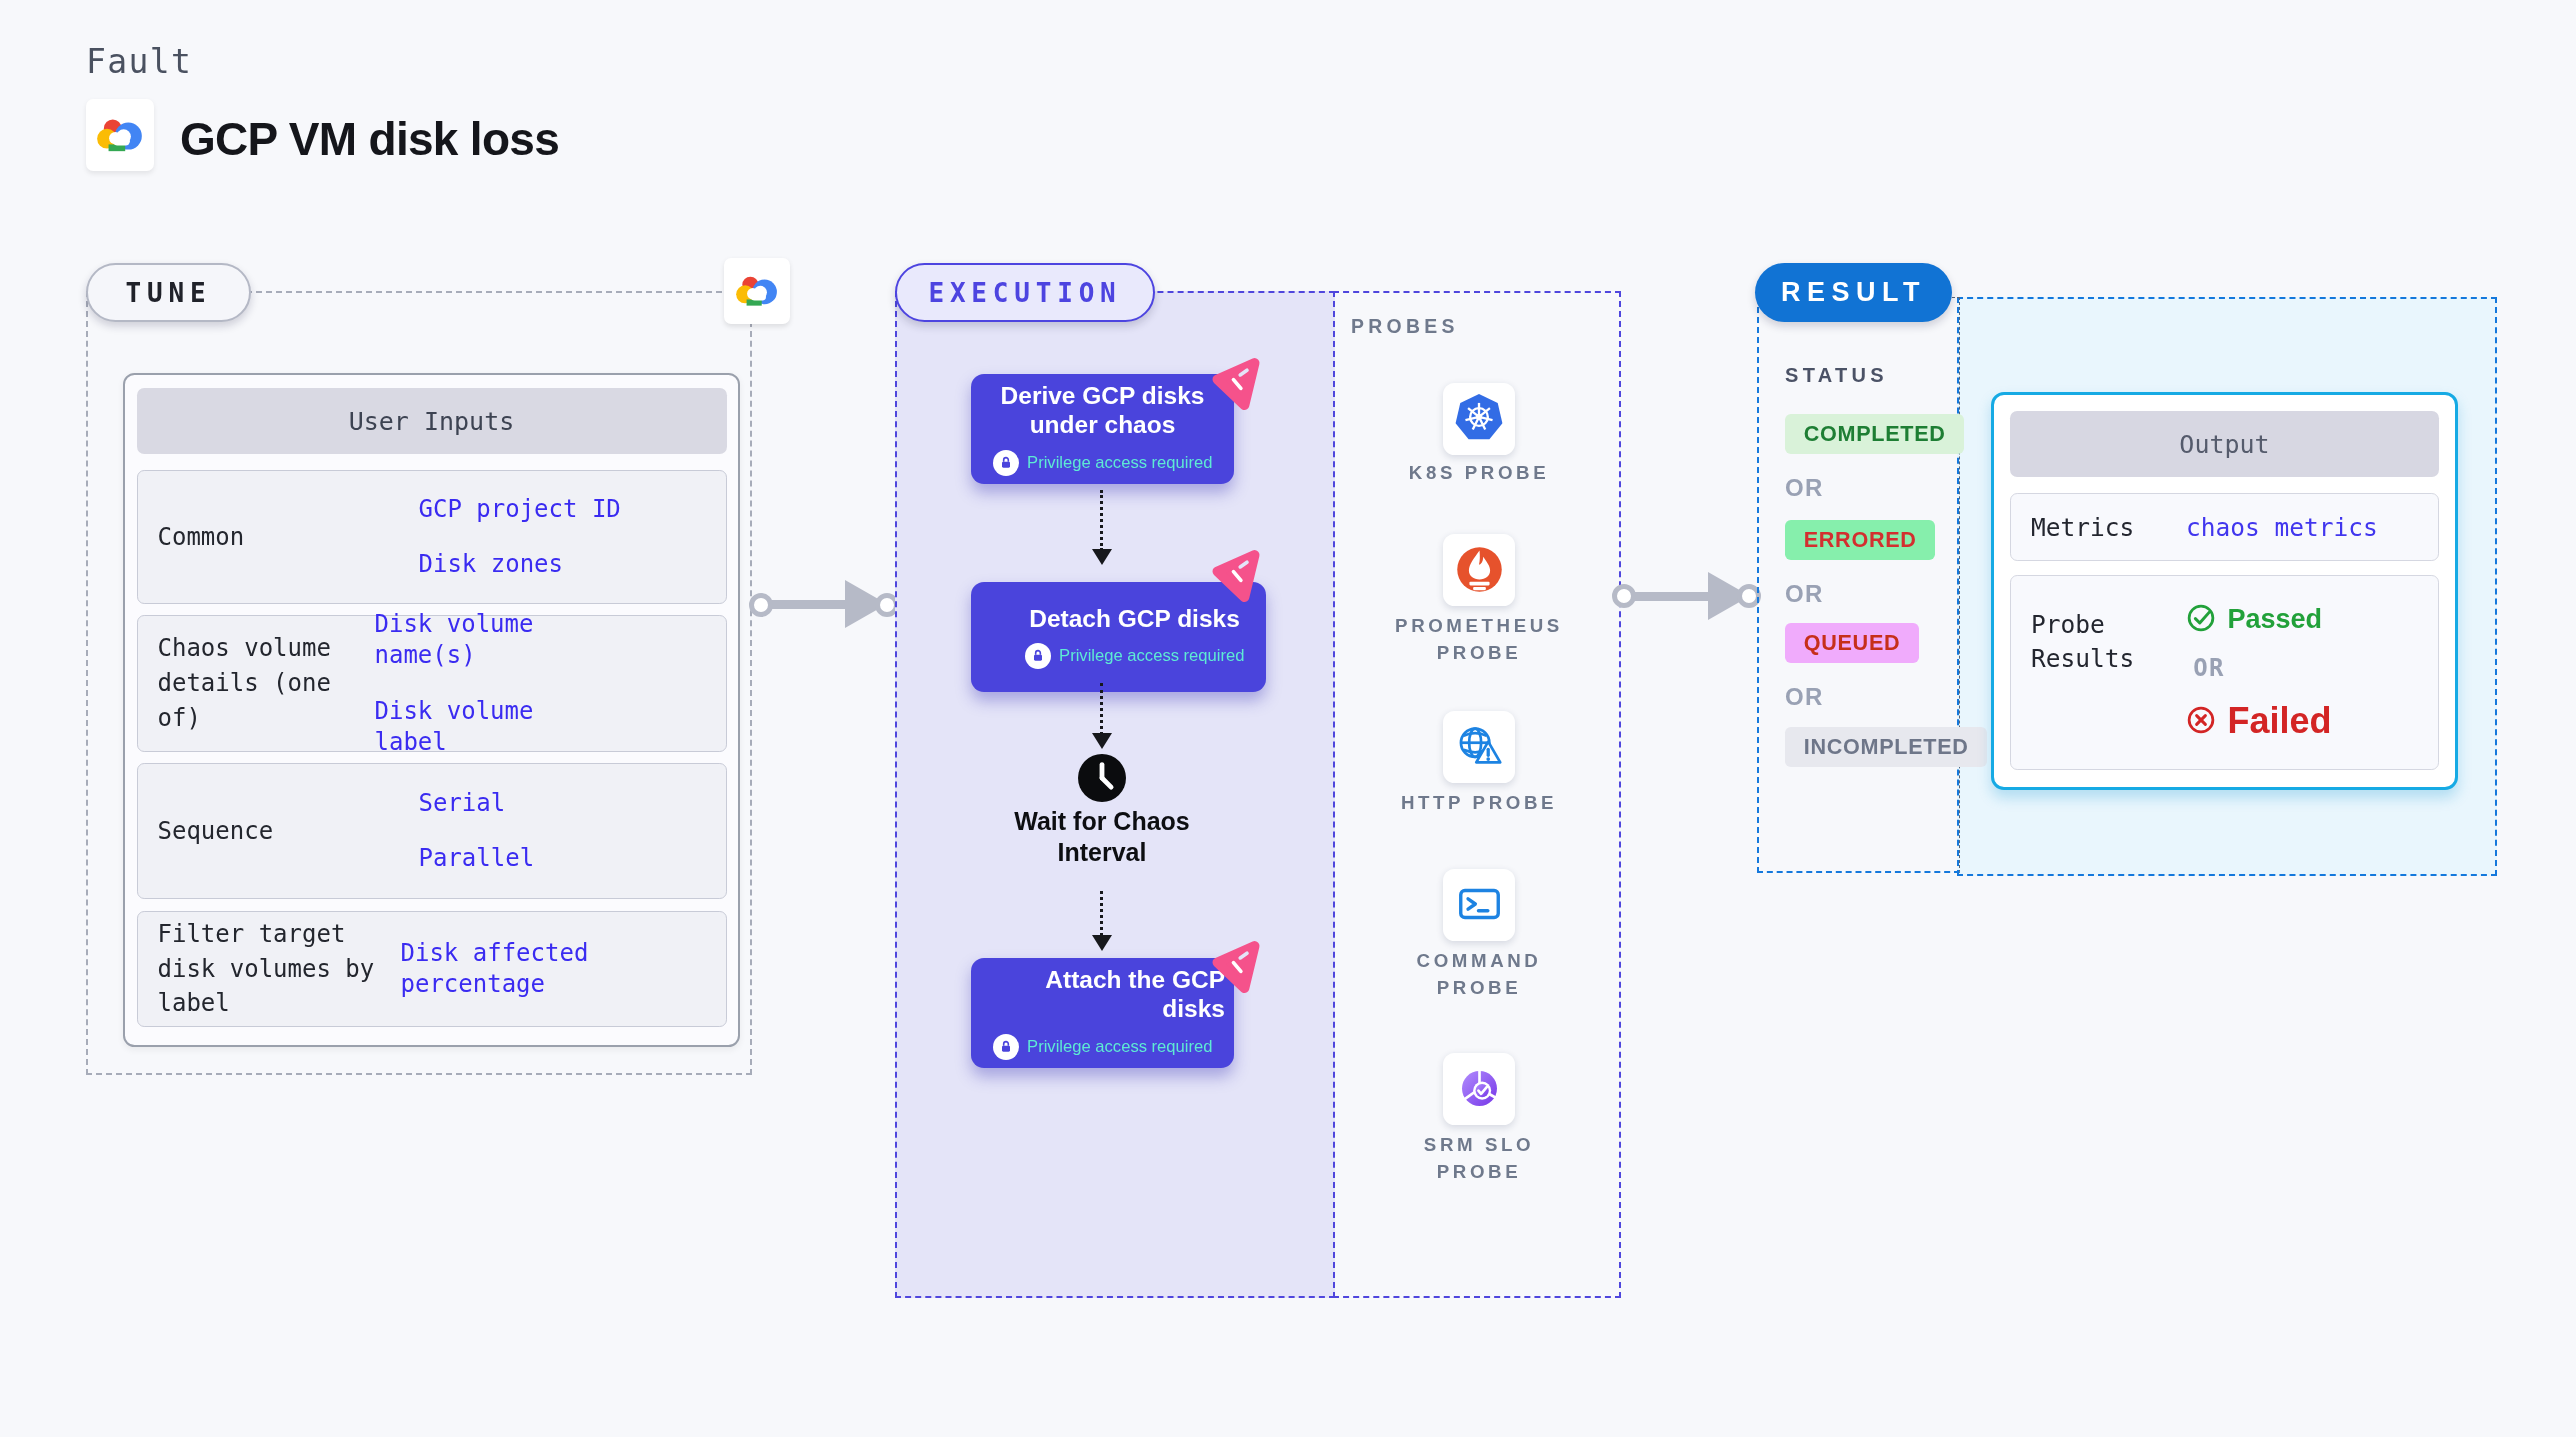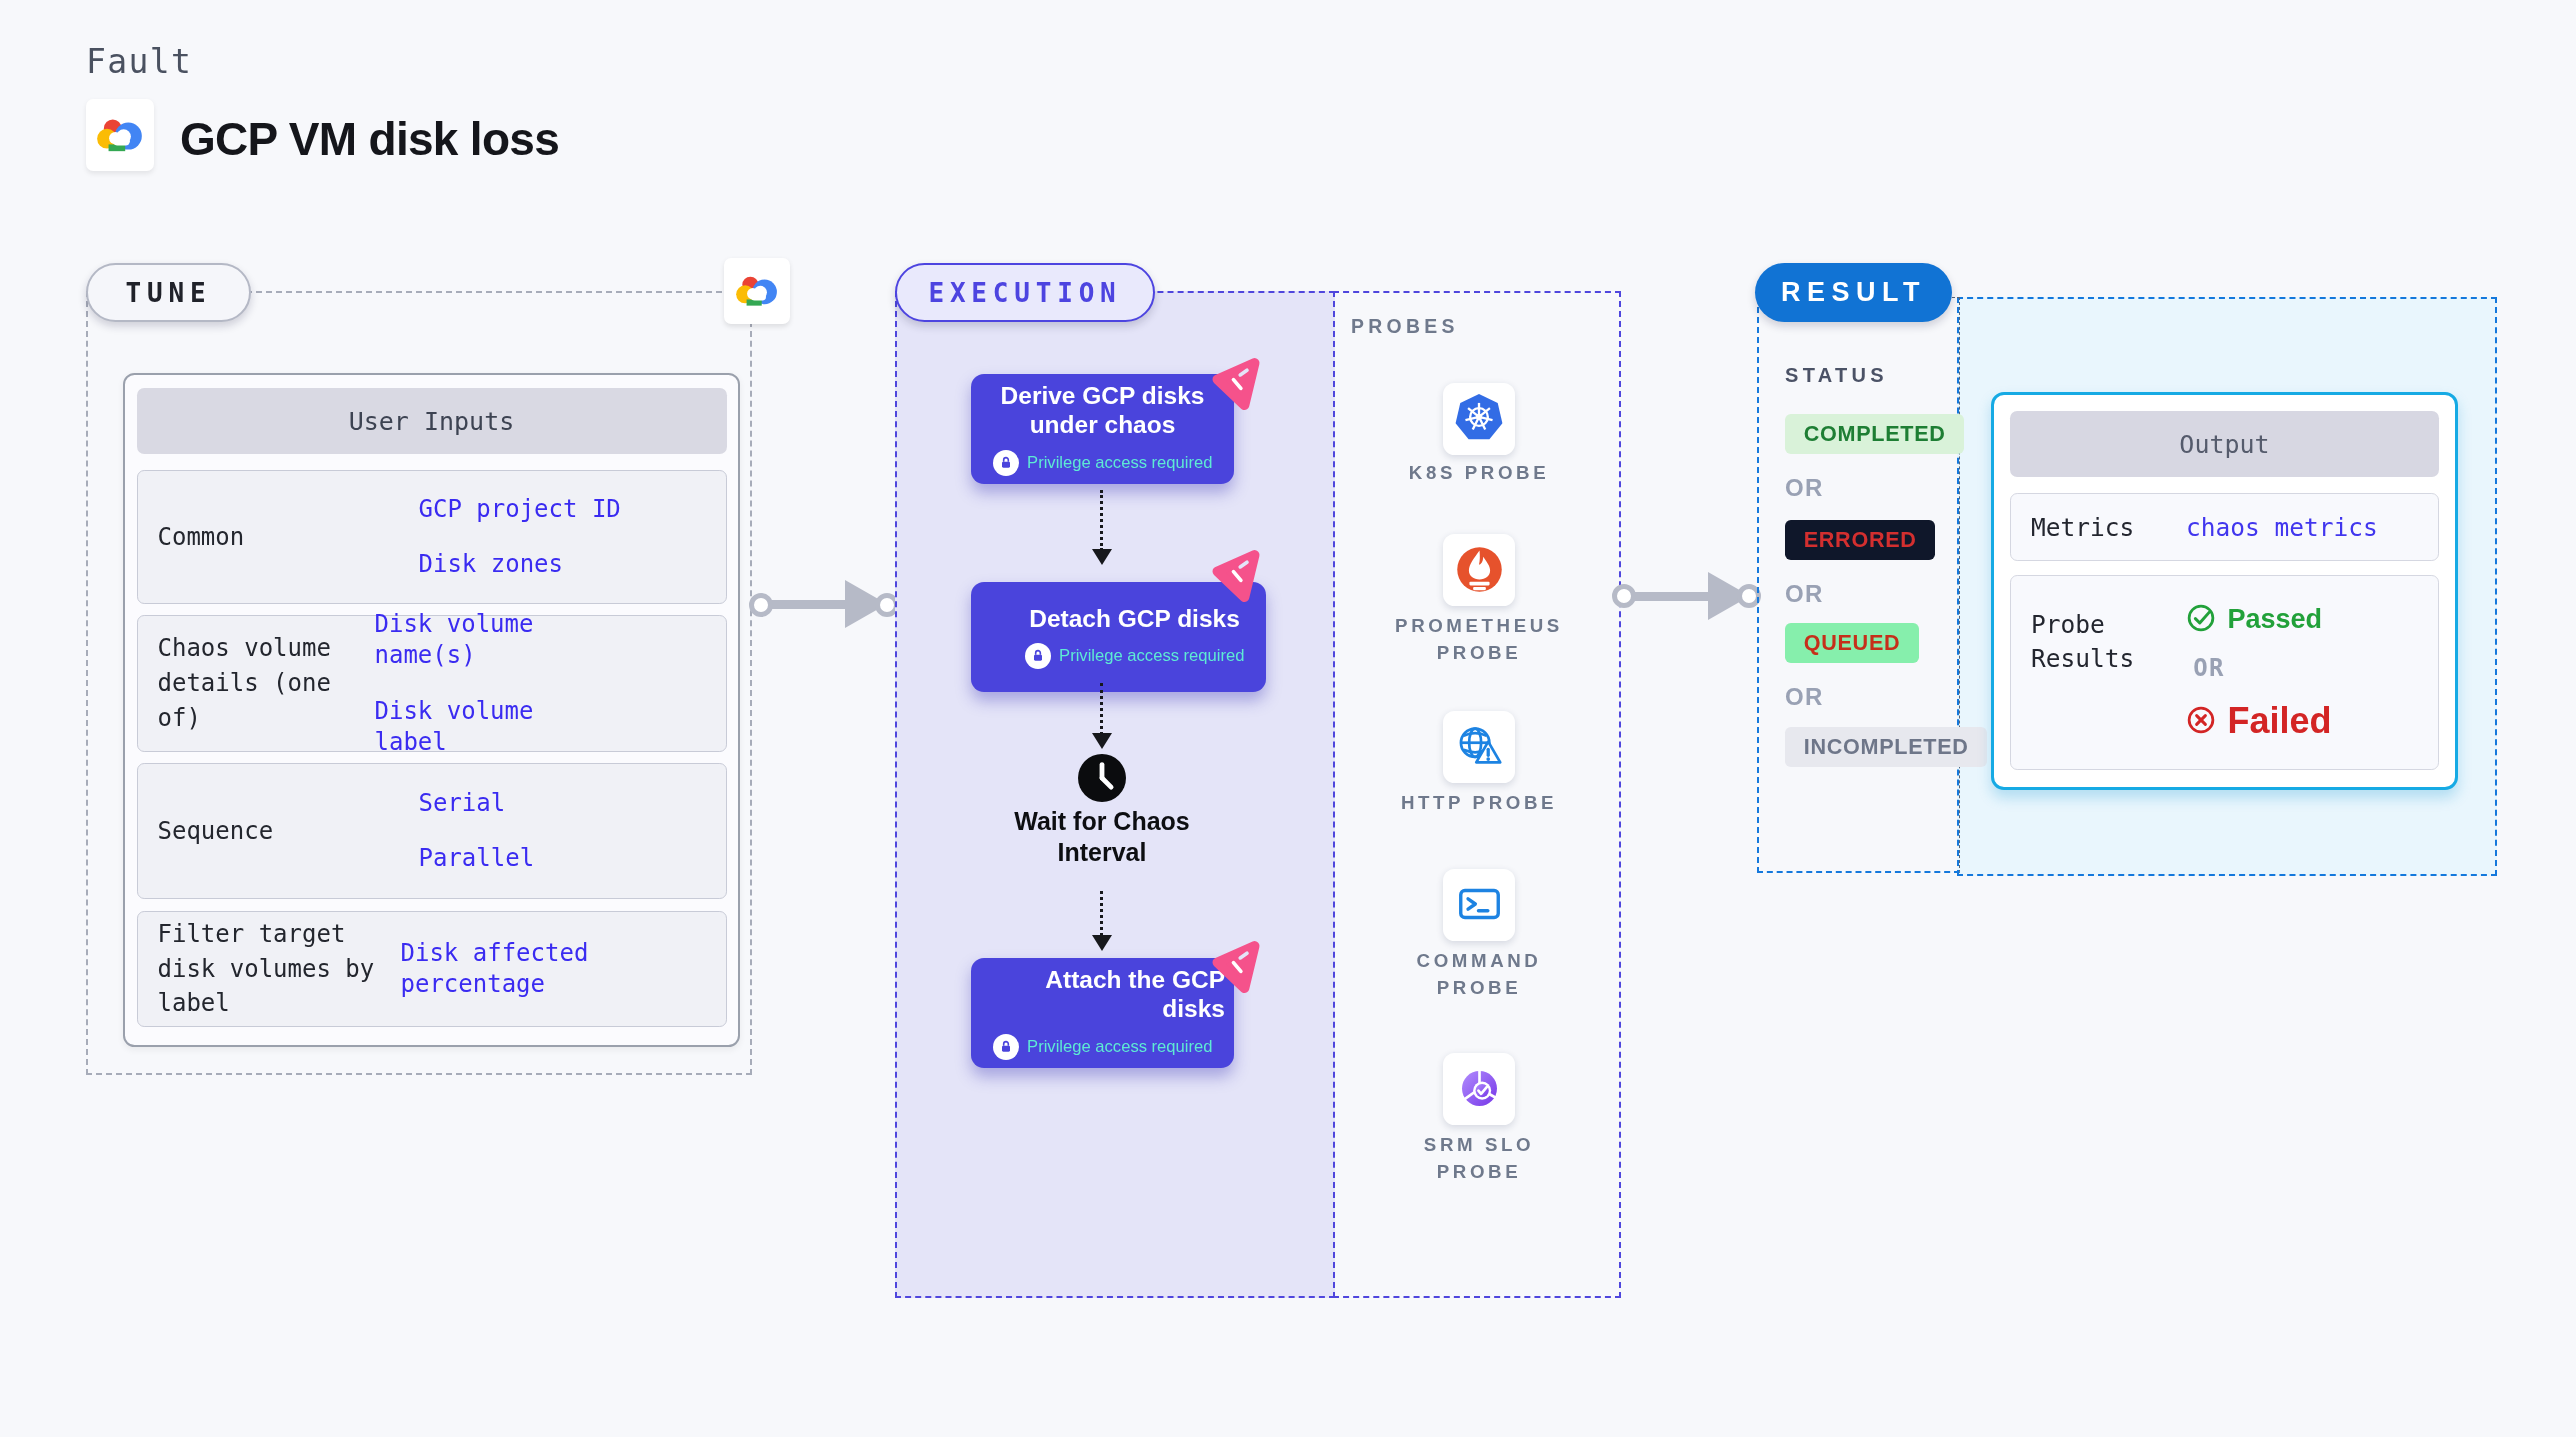--- a/index.html
+++ b/index.html
@@ -66,22 +66,22 @@
   
   .flow-line{background:#b6bac7;}
   .flow-head{width:0;height:0;border-top:24.5px solid transparent;border-bottom:24.5px solid transparent;
              border-left:42px solid #b6bac7;}
   .conn-dot{width:14.4px;height:14.4px;border:5px solid #b6bac7;background:#ffffff;border-radius:50%;}
 
   
   .status-title{font-size:20px;font-weight:bold;letter-spacing:4.3px;color:#4b5266;}
   .status-badge{display:inline-block;padding:7.2px 18.7px;border-radius:5.8px;font-size:21.6px;font-weight:bold;letter-spacing:0.7px;}
   .st-completed{background:#d9f2d9;color:#1e7e34;}
-  .st-errored{background:#0f172a;color:#d32f2f;}
-  .st-queued{background:#86efac;color:#c62f1a;}
+  .st-errored{background:#86efac;color:#d32f2f;}
+  .st-queued{background:#f0abfc;color:#c62f1a;}
   .st-incompleted{background:#e7e8ee;color:#6e7689;}
   .or-label{font-size:24px;font-weight:bold;color:#99a1b4;letter-spacing:1.4px;}
 
   
   .output-card{background:#ffffff;border:3.6px solid #16aae4;border-radius:13px;
                box-shadow:0 7.2px 13px rgba(20,150,210,.25);}
   .output-header{background:#d7d7e2;border-radius:7.2px;display:flex;align-items:center;justify-content:center;
                  font-size:25px;color:#555b6c;}
   .output-row{background:#f8f9fd;border:1.4px solid #d5d7e1;border-radius:7.2px;}
   .metric-label{font-size:24.5px;color:#23262f;}

